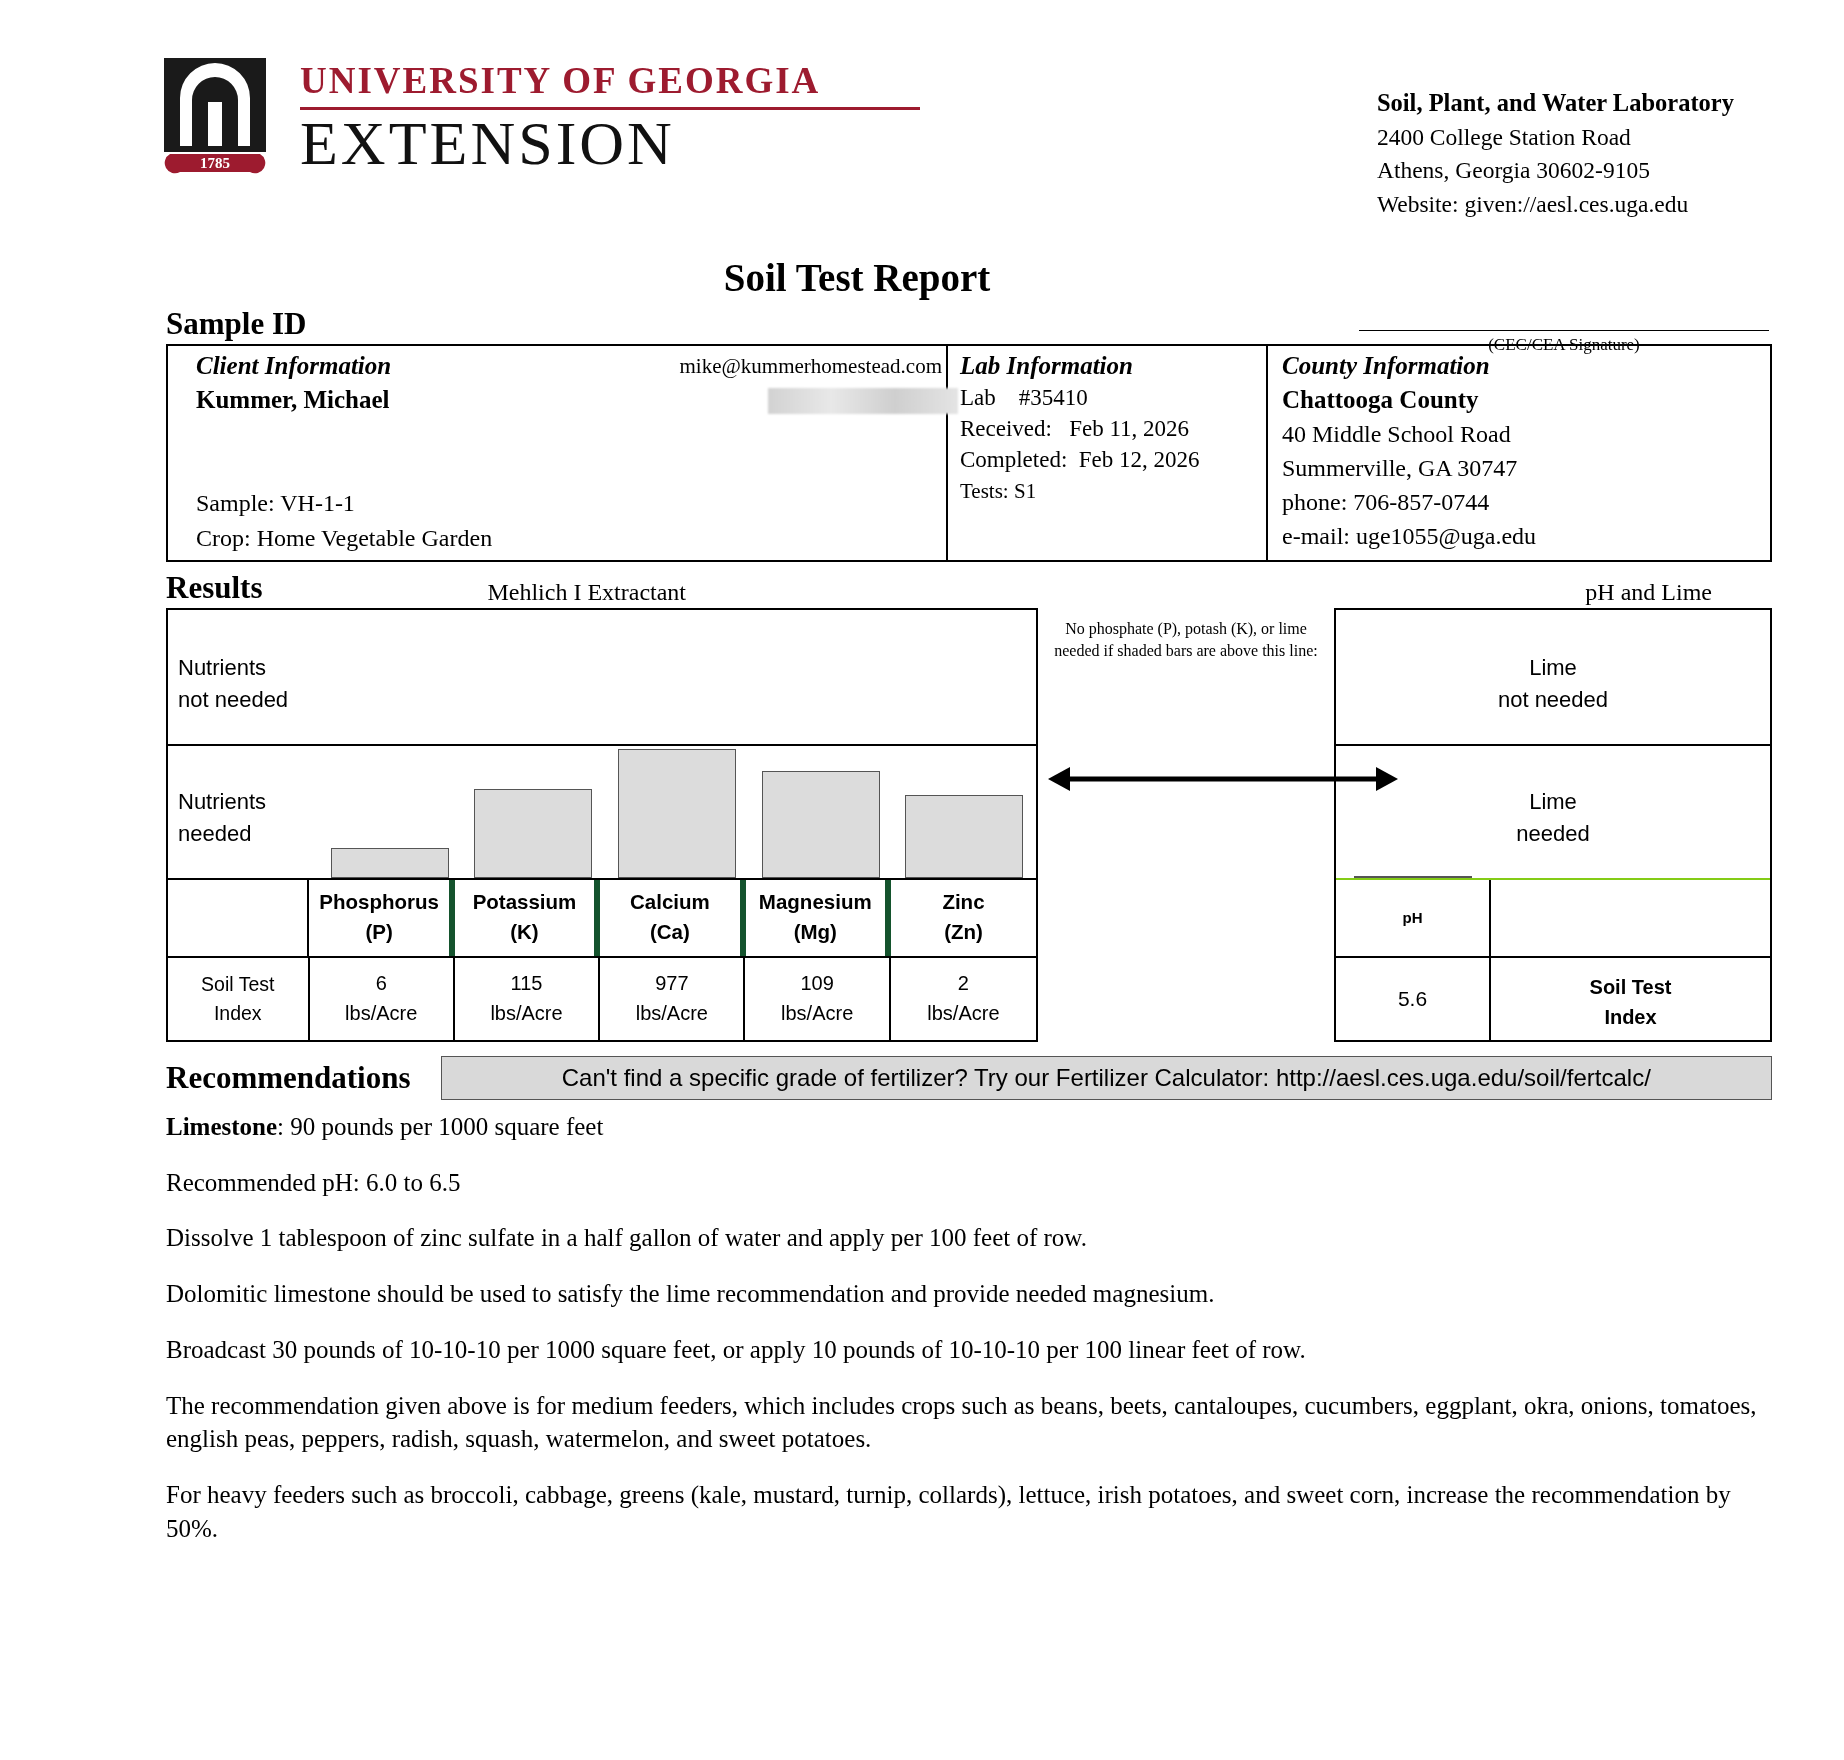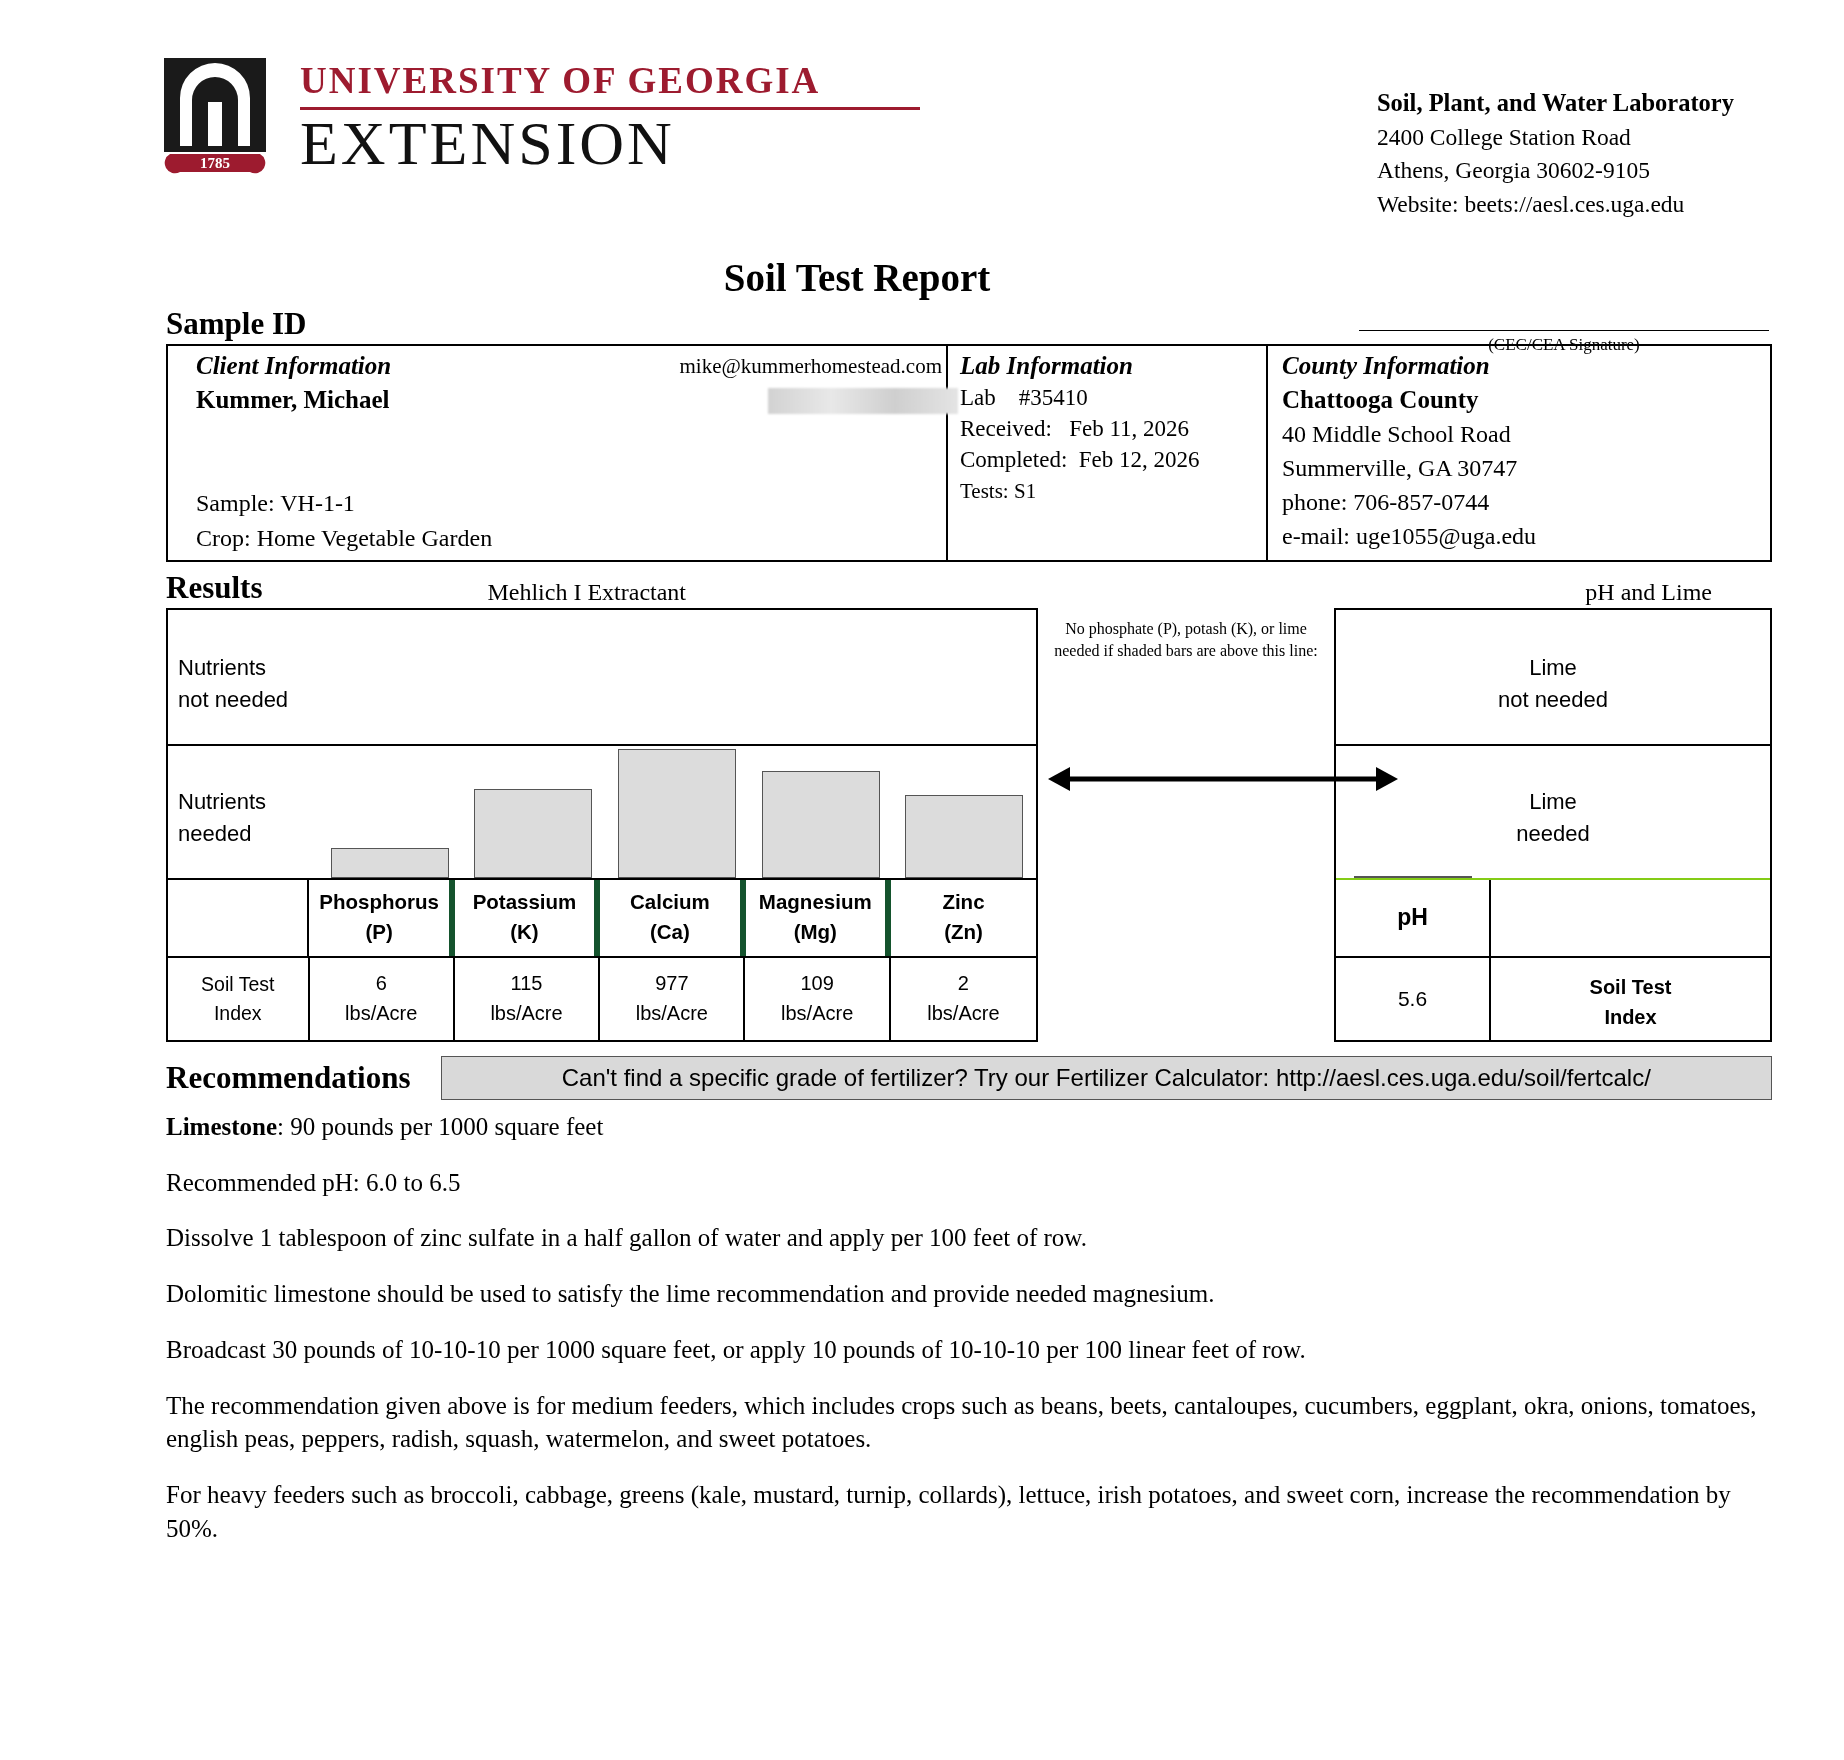--- a/index.html
+++ b/index.html
@@ -322,21 +322,21 @@
     border: 1.5px solid #555;
     box-sizing: border-box;
   }
   .ph-names { display: flex; height: 76px; border-bottom: 2px solid #000; }
   .ph-name-cell {
     width: 155px;
     border-right: 2px solid #000;
     box-sizing: border-box;
     font-family: "Liberation Sans", sans-serif;
     font-weight: bold;
-    font-size: 23px;
+    font-size: 15px;
     display: flex;
     align-items: center;
     justify-content: center;
     text-align: right;
   }
   .ph-name-blank { flex: 1; }
   .ph-values { display: flex; height: 82px; }
   .ph-val-cell {
     width: 155px;
     border-right: 2px solid #000;
@@ -404,21 +404,21 @@
       <div class="uga-text">
         <div class="uga-line1">UNIVERSITY OF GEORGIA</div>
         <div class="uga-rule"></div>
         <div class="uga-line2">EXTENSION</div>
       </div>
     </div>
     <div class="lab-addr">
       <div class="lab-title">Soil, Plant, and Water Laboratory</div>
       <div>2400 College Station Road</div>
       <div>Athens, Georgia 30602-9105</div>
-      <div>Website:  beets://aesl.ces.uga.edu</div>
+      <div>Website:  given://aesl.ces.uga.edu</div>
     </div>
   </div>
 
   <div class="doc-title">Soil Test Report</div>
 
   <div class="sig-line">
     <div class="sig-rule"></div>
     <div class="sig-label">(CEC/CEA Signature)</div>
   </div>
 

